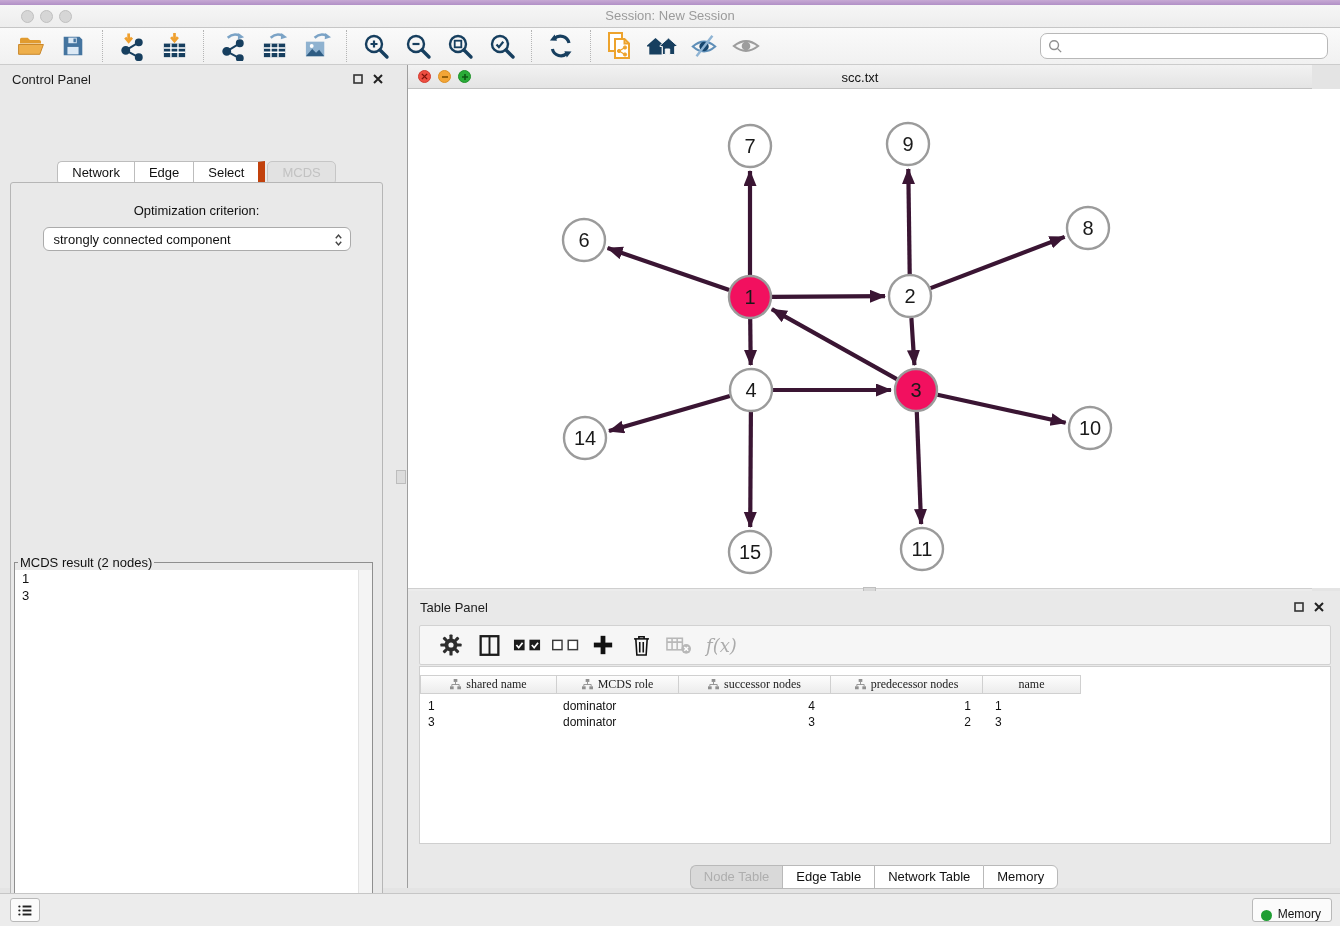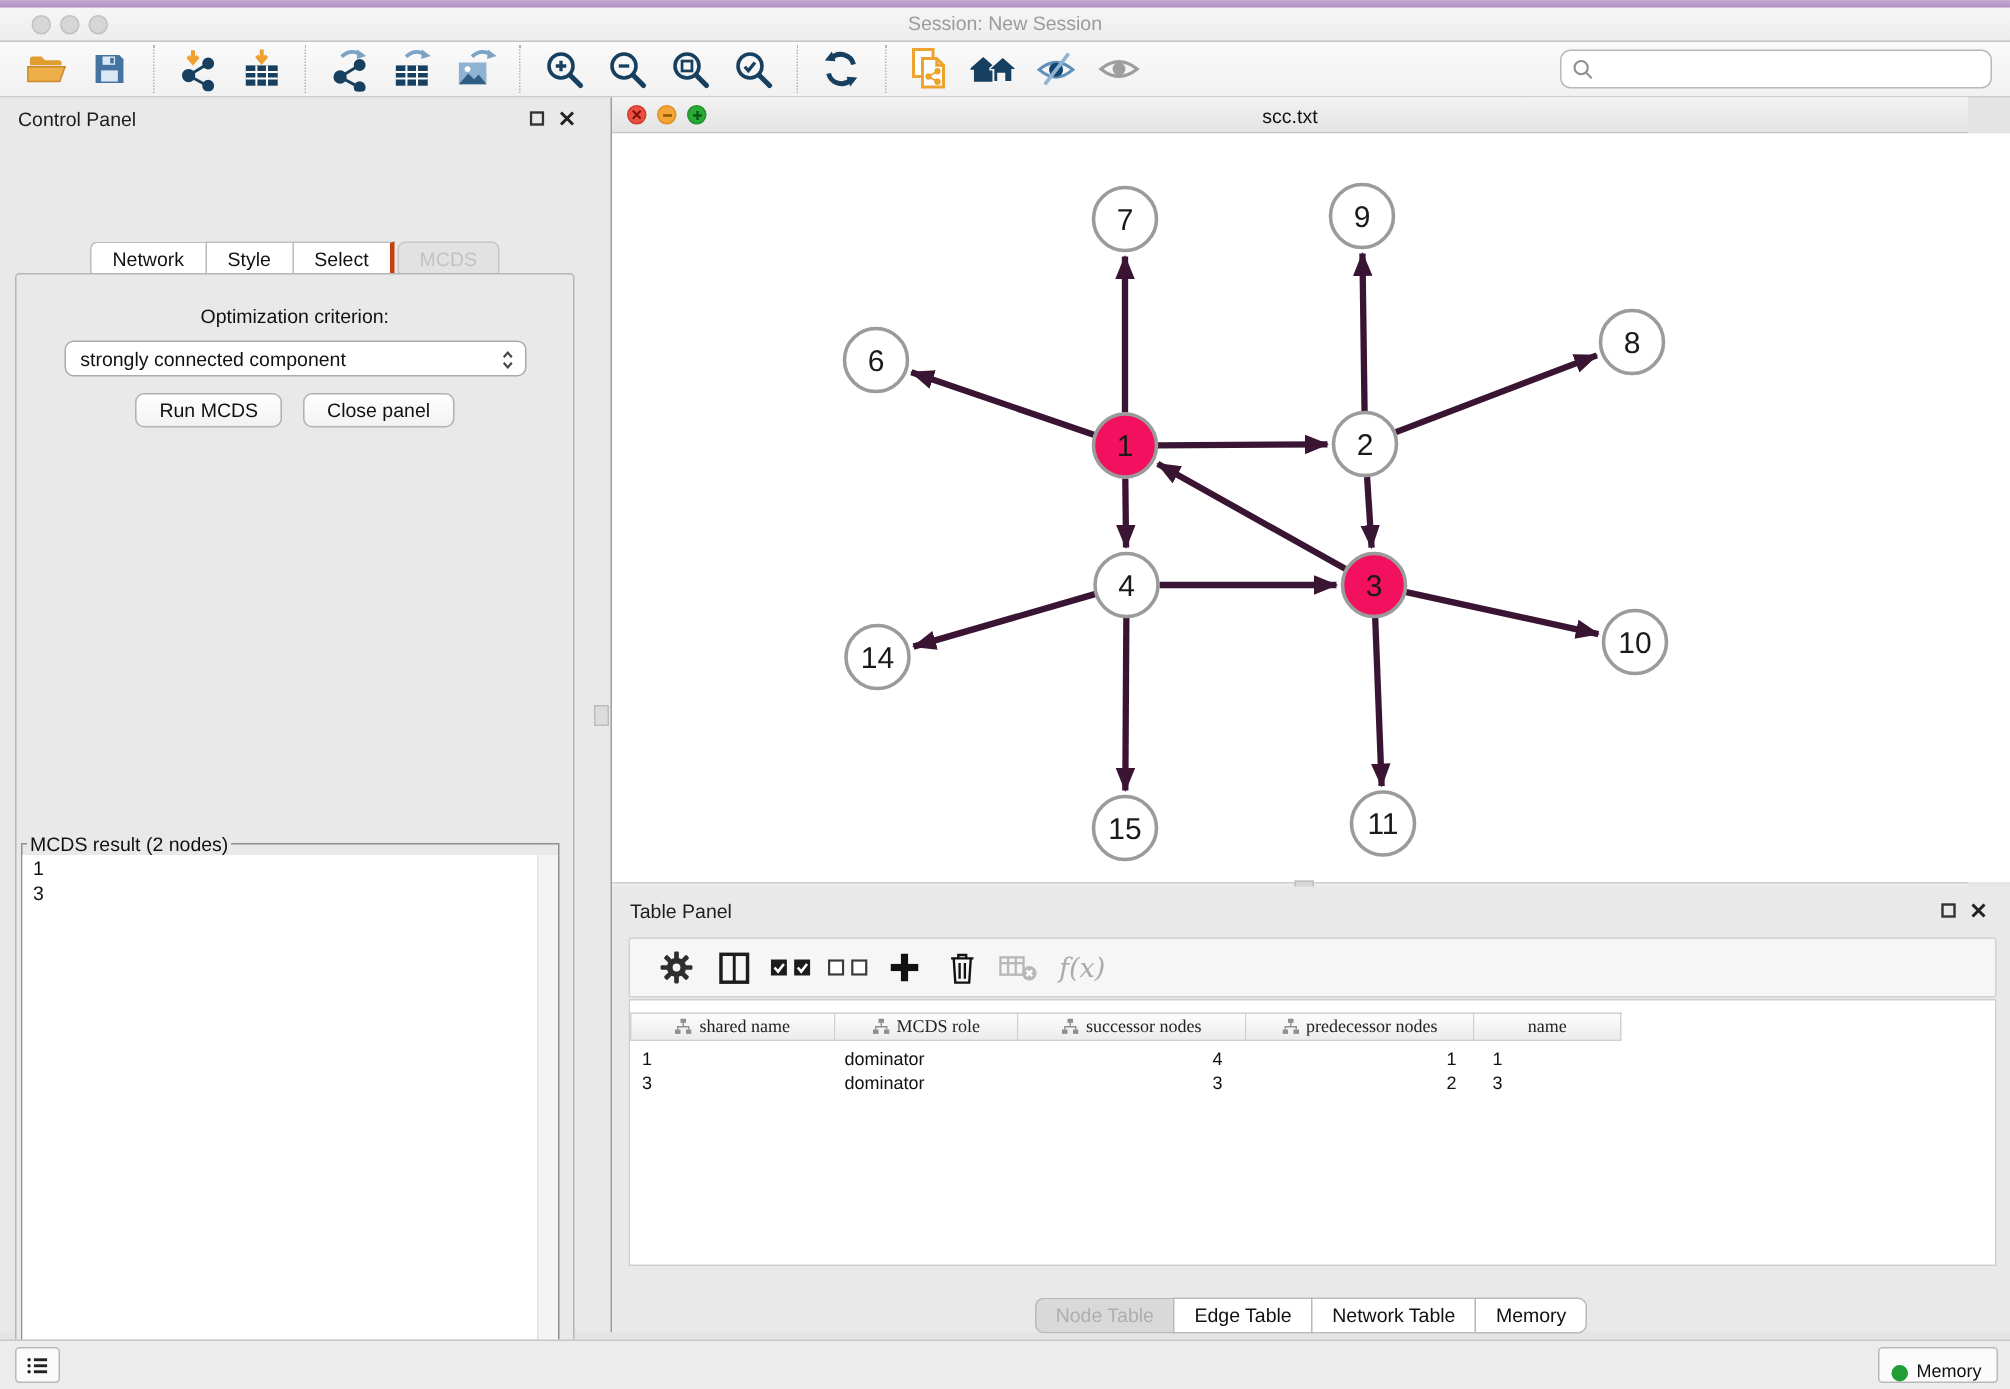--- a/index.html
+++ b/index.html
@@ -31,21 +31,21 @@
   
   .control-panel{position:absolute;left:0;top:65px;width:393px;height:823px;background:#e9e9e9;}
   .panel-head{position:absolute;left:0;top:0;width:100%;height:28px;}
   .panel-head .ptitle{position:absolute;left:12px;top:7px;font-size:13px;color:#1d1d1d;}
   .float-btn,.close-btn{position:absolute;top:7px;width:14px;height:14px;display:flex;
     align-items:center;justify-content:center;cursor:pointer;background:none;border:0;padding:0;}
   .cp-tabs{position:absolute;left:0;top:96px;width:100%;display:flex;justify-content:center;}
   .cp-tab{height:22px;line-height:22px;padding:0 14px;font-size:13px;background:#fff;
     border:1px solid #bdbdbd;border-right:none;cursor:pointer;color:#111;}
   .cp-tab:first-child{border-radius:5px 0 0 5px;}
-  .cp-tab.last-normal{border-right:3px solid #c2410c;}
+  .cp-tab.last-normal{border-right:7px solid #c2410c;}
   .cp-tab.sel{background:#e2e2e2;color:#c2c2c2;border:1px solid #c6c6c6;border-radius:5px;margin-left:2px;}
   .cp-body{position:absolute;left:10px;top:117px;width:371px;height:761px;
     border:1px solid #b6b6b6;border-radius:3px;background:#e9e9e9;}
   .opt-label{margin-top:20px;text-align:center;font-size:13px;color:#111;}
   .select-box{position:relative;margin:9px auto 0 auto;width:308px;height:24px;background:#fff;
     border:1px solid #ababab;border-radius:6px;box-sizing:border-box;cursor:pointer;}
   .select-box .sel-text{position:absolute;left:10px;top:4px;font-size:13px;color:#111;}
   .select-box svg{position:absolute;right:7px;top:4px;}
   .btn-row{margin-top:11px;display:flex;justify-content:center;gap:14px;}
   .pbtn{height:23px;padding:0 15px;font-size:13px;color:#111;background:linear-gradient(#ffffff,#f2f2f2);
@@ -280,35 +280,31 @@
           </svg>
       </button>
       <button class="close-btn" style="right:8px">
         <svg width="10" height="10" viewBox="0 0 10 10">
             <path d="M1 1 L9 9 M9 1 L1 9" stroke="#222" stroke-width="2"></path>
           </svg>
       </button>
     </div>
     <div class="cp-tabs">
       <div class="cp-tab">Network</div>
-      <div class="cp-tab">Style</div>
+      <div class="cp-tab">Edge</div>
       <div class="cp-tab last-normal">Select</div>
       <div class="cp-tab sel">MCDS</div>
     </div>
     <div class="cp-body">
       <div class="opt-label">Optimization criterion:</div>
       <div class="select-box">
         <span class="sel-text">strongly connected component</span>
         <svg width="9" height="16" viewBox="0 0 10 17">
           <path d="M2 6.5 L5 3 8 6.5 M2 10.5 L5 14 8 10.5" fill="none" stroke="#444" stroke-width="1.6"></path>
         </svg>
-      </div>
-      <div class="btn-row">
-        <button class="pbtn">Run MCDS</button>
-        <button class="pbtn">Close panel</button>
       </div>
       <fieldset class="result-fieldset">
         <legend>MCDS result (2 nodes)</legend>
         <div class="result-area">
           <div class="result-line">1</div>
           <div class="result-line">3</div>
           <div class="scroll-track"></div>
         </div>
       </fieldset>
     </div>

